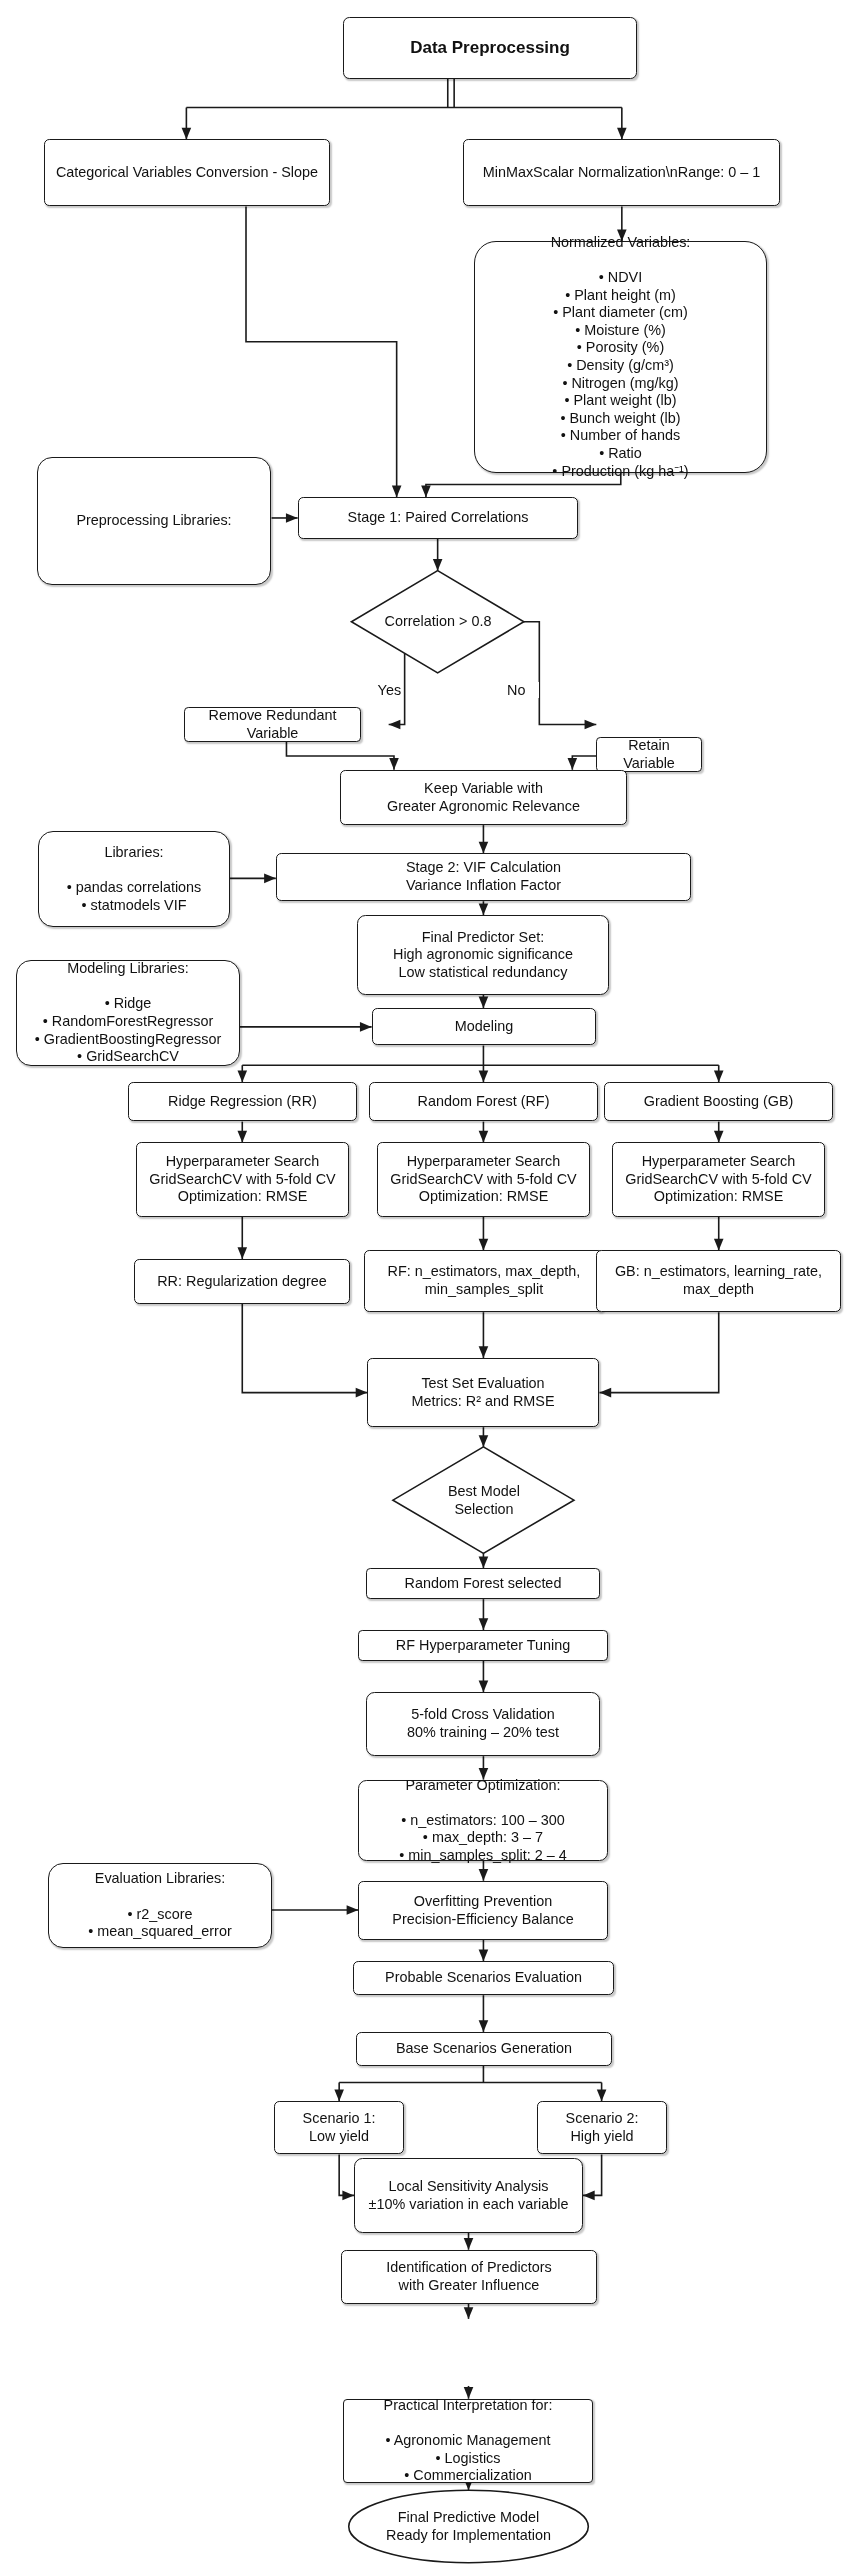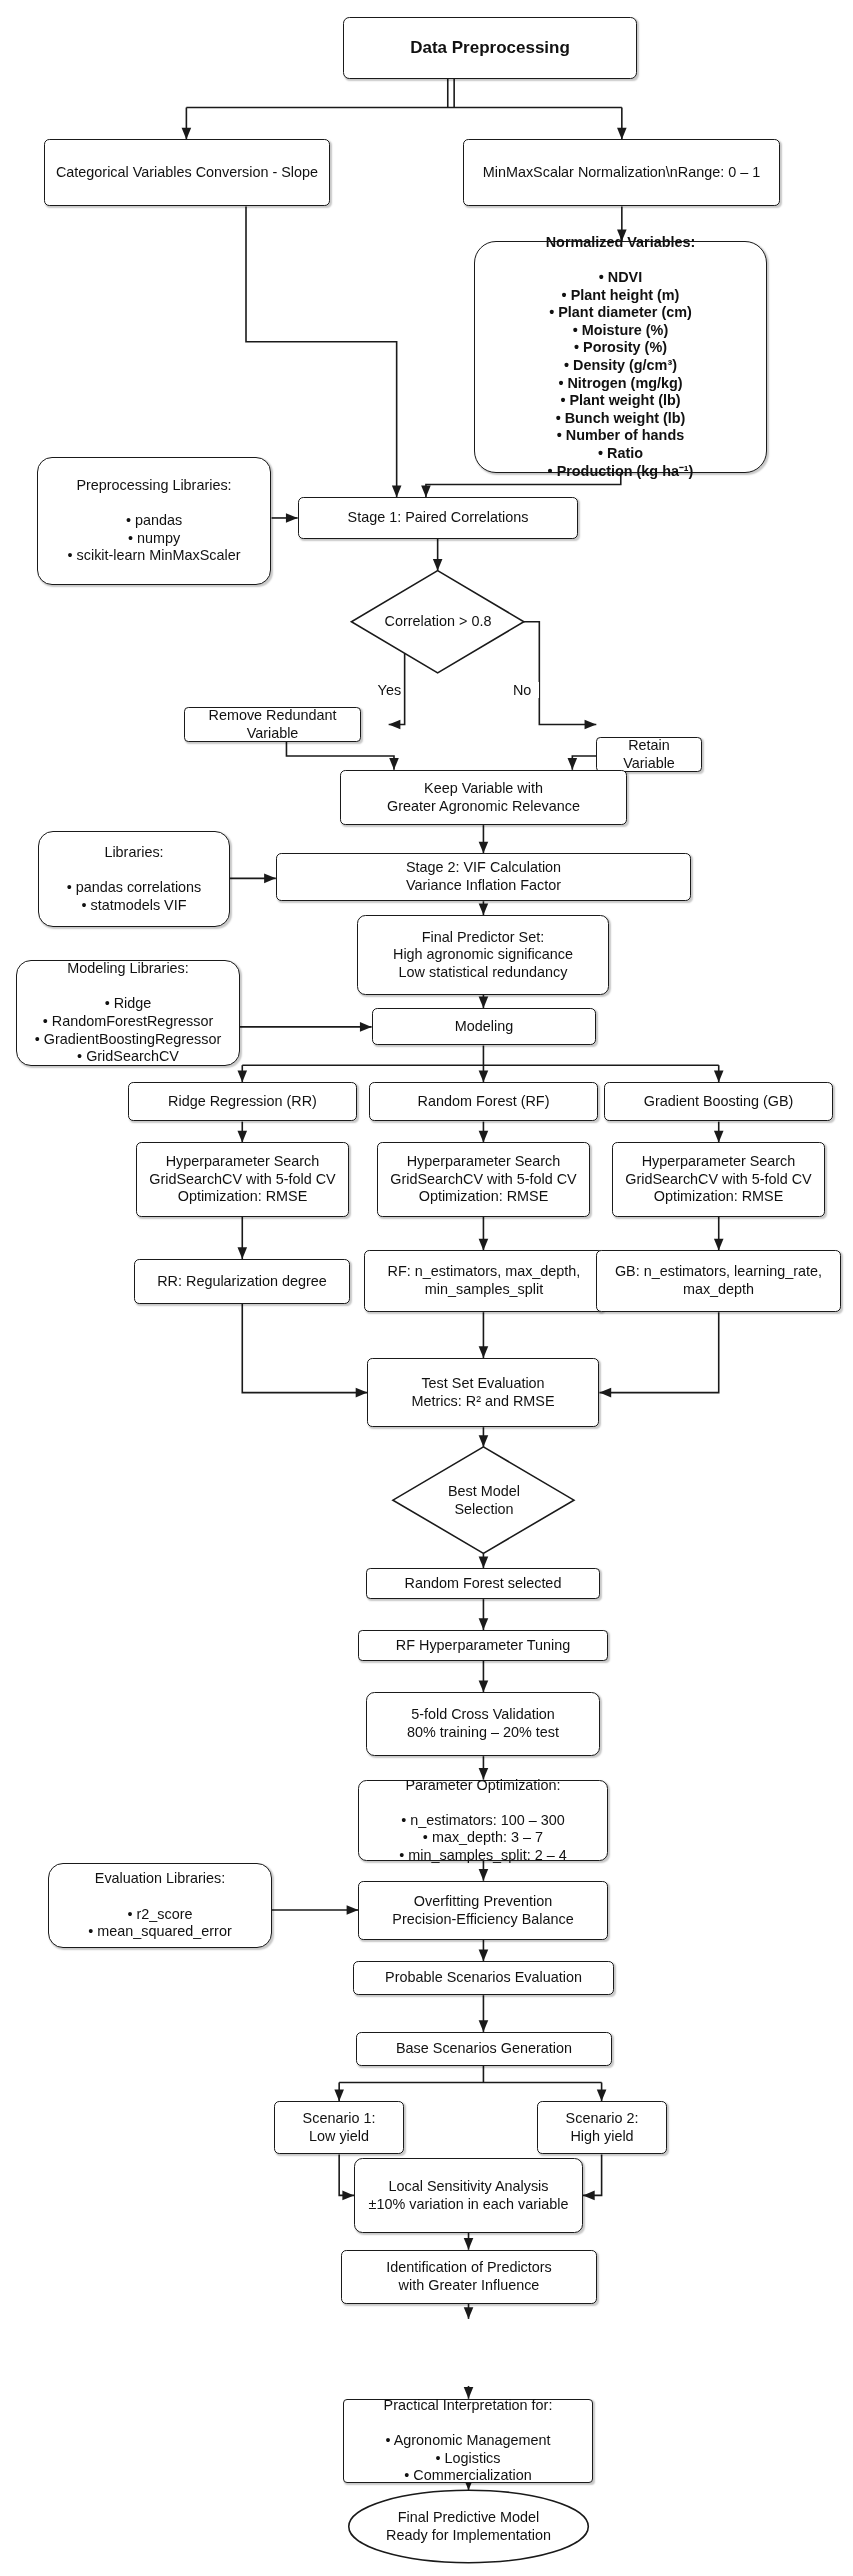--- a/index.html
+++ b/index.html
@@ -12,21 +12,21 @@
   .node {
     position:absolute; box-sizing:border-box; z-index:2;
     background:#ffffff; border:1.6px solid #1a1a1a; border-radius:5.3px;
     display:flex; align-items:center; justify-content:center;
     text-align:center; font-size:14.4px; line-height:17.6px;
     white-space:pre-line; box-shadow:1.6px 1.6px 1.6px rgba(0,0,0,0.22);
     padding:2.1px 5.3px;
   }
   .title { font-weight:bold; font-size:17px; border-radius:6.4px;margin-left:40px; }
   .note { border-radius:15px; }
-  .biground { border-radius:22px;font-weight:bold; }
+  .biground { border-radius:22px; }
   .plain {
     border:none; background:transparent; box-shadow:none; padding:0;
   }
   .edge-label {
     position:absolute; z-index:3; background:#ffffff; font-size:14.4px;
     line-height:16px; padding:0 2.1px;
   }
   .lbl { display:block; white-space:pre-line; }
 </style>
 </head>
@@ -133,38 +133,35 @@
 • Bunch weight (lb)
 • Number of hands
 • Ratio
 • Production (kg ha⁻¹)</span>
     </div>
   </div>
 
   <div class="node note" style="left:37px;top:457px;width:234px;height:128px">
     <div class="lbl">
       <span class="lbl">Preprocessing Libraries:</span>
-      <span class="lbl">• pandas
-• numpy
-• scikit-learn MinMaxScaler</span>
     </div>
   </div>
 
   <div class="node" style="left:298px;top:497px;width:280px;height:42px">
     <span class="lbl">Stage 1: Paired Correlations</span>
   </div>
 
   <div class="plain node" style="left:358px;top:611px;width:160px;height:21px">
     <span class="lbl">Correlation &gt; 0.8</span>
   </div>
 
   <div class="edge-label" style="left:365px;top:682px;width:34px;text-align:right">
     <span>Yes</span>
   </div>
-  <div class="edge-label" style="left:505px;top:682px;width:30px;text-align:center">
+  <div class="edge-label" style="left:505px;top:682px;width:30px;text-align:left">
     <span>No</span>
   </div>
 
   <div class="node" style="left:184px;top:707px;width:177px;height:35px;border-radius:4.3px">
     <span class="lbl">Remove Redundant Variable</span>
   </div>
 
   <div class="node" style="left:596px;top:737px;width:106px;height:35px;border-radius:4.3px">
     <span class="lbl">Retain Variable</span>
   </div>

